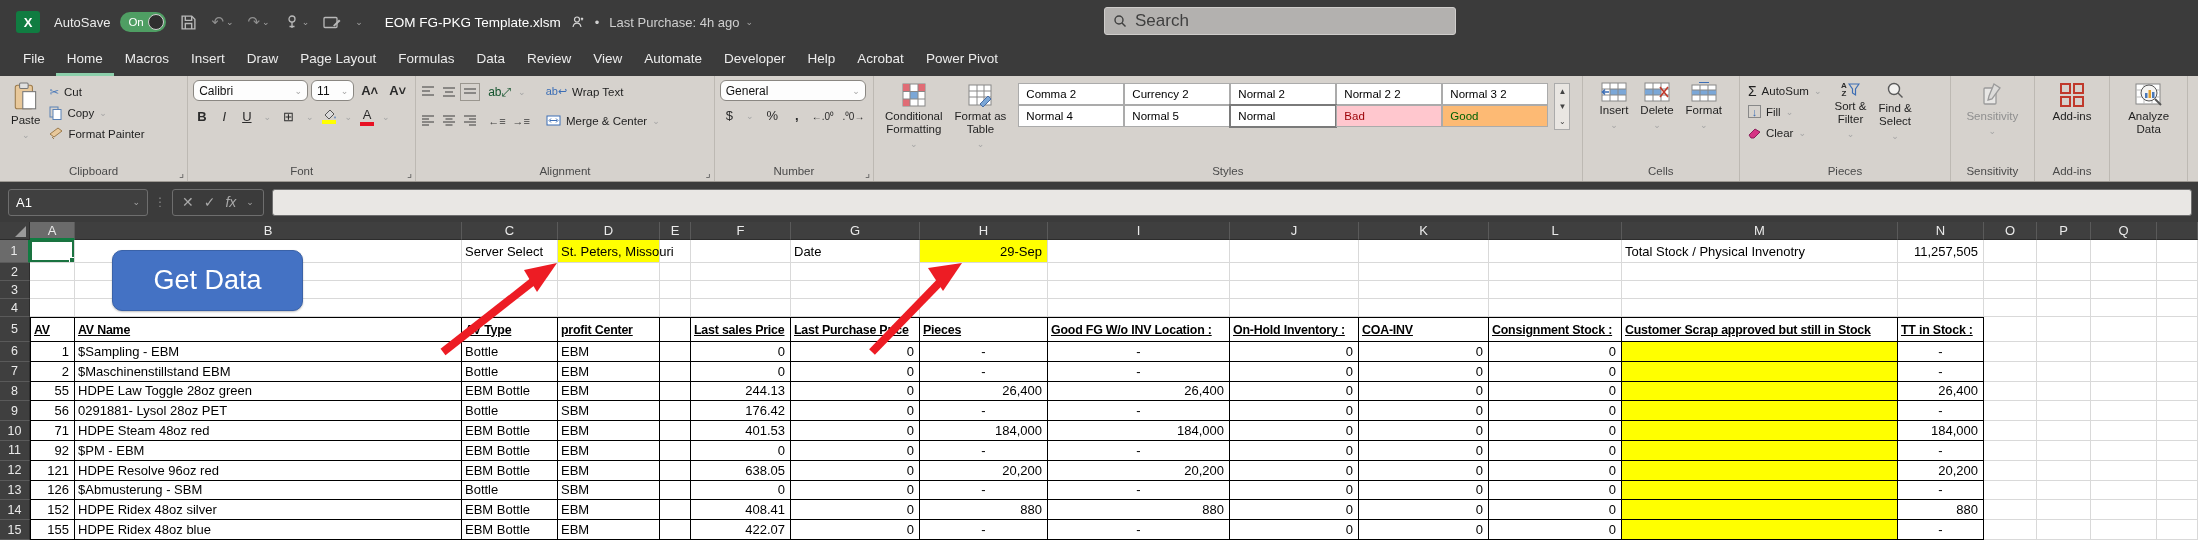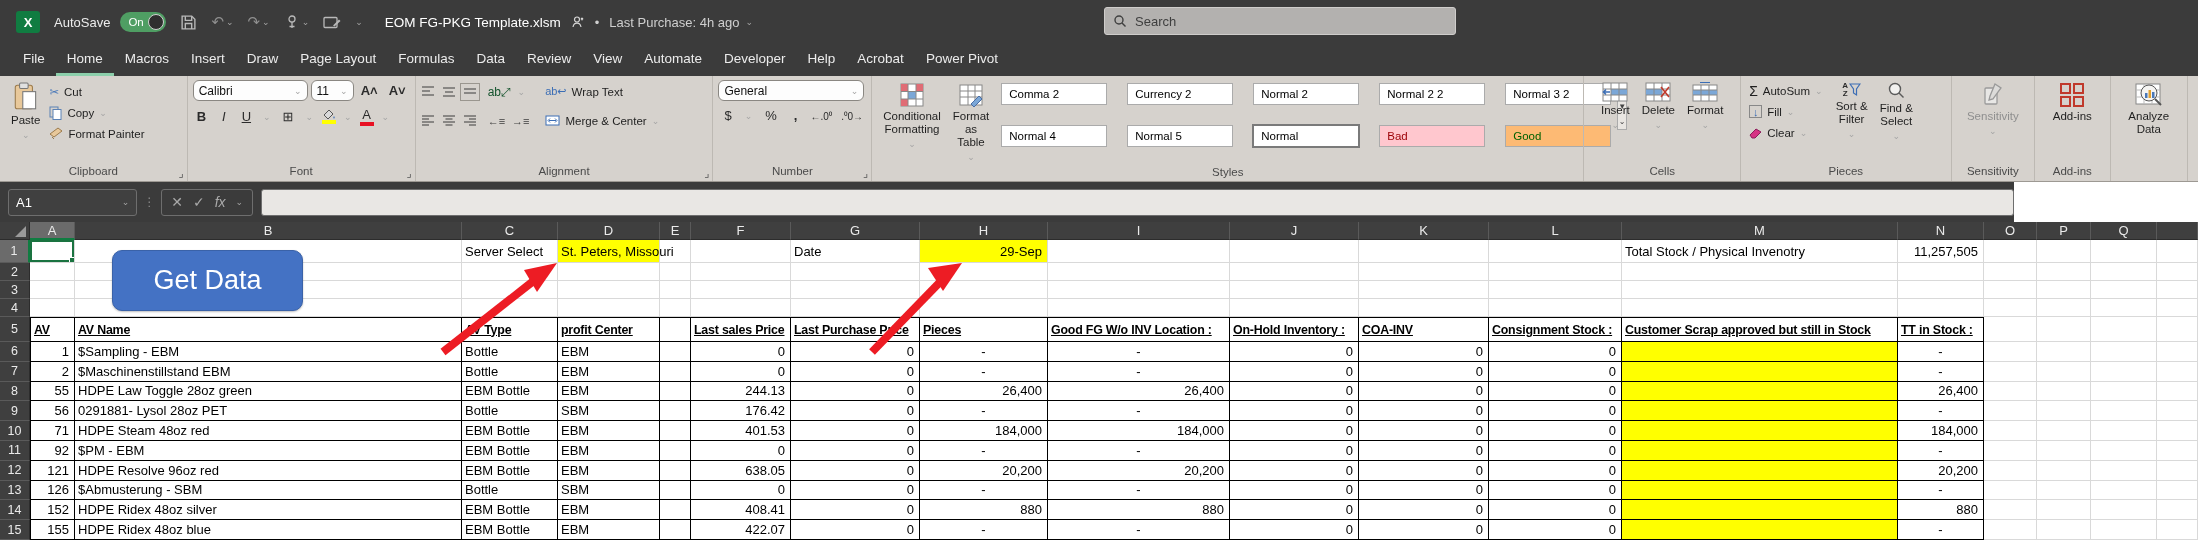--- a/index.html
+++ b/index.html
@@ -12,21 +12,21 @@
   .toggle{margin-left:10px;width:46px;height:20px;background:#4f9e63;border-radius:10px;display:flex;align-items:center;color:#fff;font-size:11.5px;position:relative}
   .toggle .on{margin-left:8px}
   .toggle .knob{position:absolute;right:2px;top:2px;width:16px;height:16px;border-radius:50%;background:#2f2f2f;border:1px solid #cfcfcf}
   .tb-ic{color:#b9b9b9;margin-left:14px;font-size:15px;display:inline-flex;align-items:center;gap:2px}
   .tb-ic svg{display:block}
   .chev{font-size:9px;color:#a5a5a5}
   .filename{margin-left:22px;color:#fff;font-size:13.5px}
   .person{margin-left:10px}
   .modified{margin-left:10px;color:#cfcfcf}
   #search-box{position:absolute;left:1104px;top:7px;width:352px;height:28px;background:#b3b1af;border:1px solid #cfcdcb;border-radius:3px;display:flex;align-items:center;padding:0 8px;gap:8px}
-  #search-box input{background:transparent;border:0;outline:0;font-size:13px;color:#333;width:280px;font-family:"Liberation Sans",sans-serif}
+  #search-box input{background:transparent;border:0;outline:0;font-size:17px;color:#333;width:280px;font-family:"Liberation Sans",sans-serif}
   #search-box input::placeholder{color:#3f3f3f}
 
   
   #tabrow{position:absolute;top:44px;left:0;width:2198px;height:32px;background:#3b3b3b;display:flex;align-items:stretch;padding-left:12px}
   .tab{color:#ececec;font-size:13.5px;padding:0 11px;display:flex;align-items:center;border-bottom:3px solid transparent}
   .tab.active{border-bottom-color:#8ccfab}
 
   
   #ribbon{position:absolute;top:76px;left:0;width:2198px;height:106px;background:#d6d2cd;display:flex;border-bottom:1px solid #9d9993}
   .rgroup{display:flex;flex-direction:column;position:relative;padding:3px 5px 0 5px}
@@ -37,29 +37,29 @@
   .bigbtn{display:flex;flex-direction:column;align-items:center;justify-content:flex-start;font-size:11.5px;color:#1f1f1f;padding:3px 6px 0 6px;gap:2px;text-align:center;line-height:13px}
   .bigbtn .cap{white-space:pre-line}
   .smallbtn{display:flex;align-items:center;gap:5px;font-size:11.5px;color:#1f1f1f;height:21px;padding:0 3px}
   .col{display:flex;flex-direction:column}
   .row{display:flex;align-items:center}
   .selbox{background:#fdfdfd;border:1px solid #8a8782;border-radius:6px;font-size:12px;height:21px;display:flex;align-items:center;justify-content:space-between;padding:0 5px;color:#111}
   .mini{font-size:13px;color:#2b2b2b;padding:0 4px;font-weight:bold}
   .ic{display:inline-flex;align-items:center;justify-content:center}
   .grayed{color:#8f8f8f !important}
   
-  #style-gallery{display:grid;grid-template-columns:repeat(5,106px);grid-template-rows:22px 22px;gap:20px;margin:4px 4px 0 6px}
+  #style-gallery{display:grid;grid-template-columns:repeat(5,106px);grid-template-rows:22px 22px;gap:0;margin:4px 4px 0 6px}
   .stylecell{border:1px solid #ababab;background:#fff;font-size:11.5px;display:flex;align-items:center;padding:0 7px;color:#000}
   .stylecell.selected{outline:2px solid #7a7a7a;outline-offset:-1px}
   .stylecell.bad{background:#FFC7CE;color:#9C0006}
   .stylecell.good{background:#fdba74;color:#006100}
   .gal-strip{width:16px;height:47px;border:1px solid #ababab;background:#e9e6e2;margin:4px 0 0 2px;display:flex;flex-direction:column;align-items:center;justify-content:space-around;font-size:8px;color:#444}
 
   
-  #formulabar{position:absolute;top:182px;left:0;width:2014px;height:40px;background:#3b3b3b;display:flex;align-items:center}
+  #formulabar{position:absolute;top:182px;left:0;width:2198px;height:40px;background:#3b3b3b;display:flex;align-items:center}
   #namebox{margin-left:8px;width:140px;height:27px;background:#404040;border:1px solid #6e6e6e;border-radius:3px;color:#fff;font-size:13px;display:flex;align-items:center;justify-content:space-between;padding:0 7px}
   .fb-dots{color:#8a8a8a;margin:0 6px;font-size:12px}
   #fxgroup{height:27px;border:1px solid #6e6e6e;border-radius:3px;display:flex;align-items:center;gap:10px;padding:0 9px;color:#a9a9a9;font-size:14px}
   #formula-input{margin-left:8px;width:1920px;height:27px;background:#e9e7e4;border:1px solid #6e6e6e;border-radius:3px}
 
   
   #sheet{position:absolute;top:222px;left:0;width:2198px;height:318px;background:#fff;display:grid}
   .cell{position:relative;border-right:1px solid #d9d9d9;border-bottom:1px solid #d9d9d9;background:#fff;font-size:13px;display:flex;align-items:center;overflow:hidden;color:#000;padding:0 3px}
   .hdr{background:#3f3f3f;color:#eaeaea;justify-content:center;border-right:1px solid #5a5a5a;border-bottom:1px solid #2c2c2c;font-size:13px;padding:0}
   .hdr.selhdr{background:#6b6b6b;border-bottom:2px solid #107C41}

